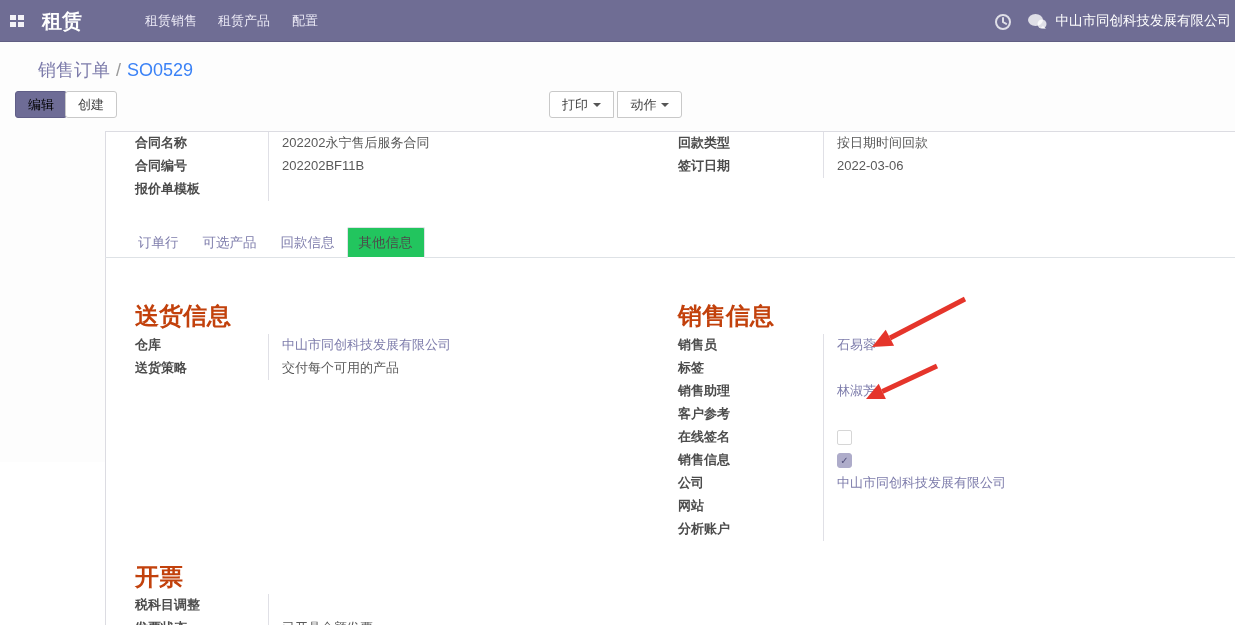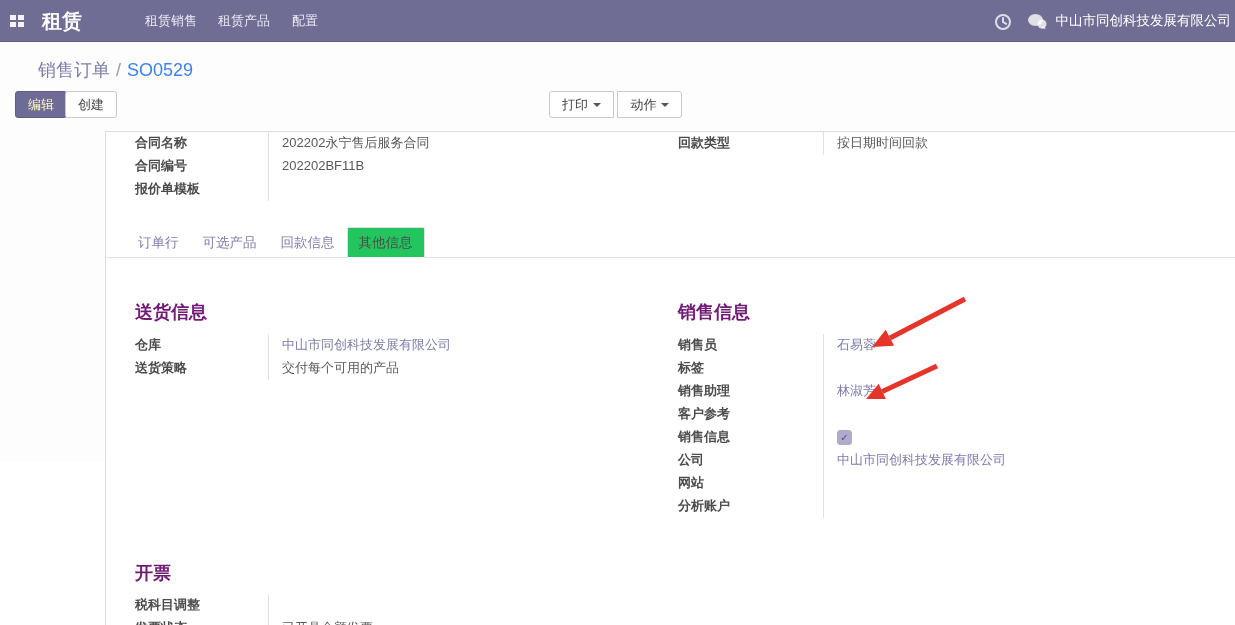--- a/index.html
+++ b/index.html
@@ -20,21 +20,21 @@
   .ico-clock { left:994px; } .ico-chat { left:1027px; }
   .nav-company { position:absolute; right:4px; top:0; line-height:42px; font-size:13.5px; color:#fff; cursor:pointer; }
 
   
   .breadcrumb { position:absolute; left:38px; top:58px; font-size:18px; }
   .breadcrumb .parent { color:#7d7cab; cursor:pointer; }
   .breadcrumb .sep { color:#999; padding:0 6px; }
   .breadcrumb .current { color:#3b82f6; }
   .btn { display:inline-block; font-size:13px; line-height:17px; padding:4px 12px;
     border:1px solid #c9c9c9; border-radius:3px; background:#fff; color:#444; cursor:pointer; }
-  .btn.primary { background:#6e6c96; border-color:#605e87; color:#fef9c3; }
+  .btn.primary { background:#6e6c96; border-color:#605e87; color:#000000; }
   .btn-edit { position:absolute; left:15px; top:91px; }
   .btn-create { position:absolute; left:65px; top:91px; }
   .btn-group { position:absolute; left:549px; top:91px; white-space:nowrap; }
   .btn-group .btn { border-radius:0; margin-left:-1px; }
   .btn-group .btn:first-child { border-radius:3px 0 0 3px; margin-left:0; }
   .btn-group .btn:last-child { border-radius:0 3px 3px 0; }
   .caret { display:inline-block; width:0; height:0; margin-left:5px; vertical-align:2px;
     border-left:4px solid transparent; border-right:4px solid transparent; border-top:4px solid #555; }
 
   
@@ -58,21 +58,21 @@
 
   
   .tabbar { position:absolute; left:105px; top:227px; right:0; height:31px;
     border-bottom:1px solid #dee2e6; padding-left:21px; white-space:nowrap; }
   .tab { display:inline-block; font-size:13.5px; padding:6px 11px 6px; line-height:18px;
     color:#7d7cab; cursor:pointer; border:1px solid transparent; margin-bottom:-1px; }
   .tab.active { color:#4c4c4c; background:#22c55e; border-color:#dee2e6;
     border-bottom-color:#fff; border-radius:2px 2px 0 0; height:31px; }
 
   
-  .sec-h { position:absolute; font-size:18px; font-weight:bold; color:#701a75; }
+  .sec-h { position:absolute; font-size:24px; font-weight:bold; color:#c2410c; }
   .h-delivery { left:135px; top:300px; }
   .h-sales { left:678px; top:300px; }
   .h-invoicing { left:135px; top:561px; }
 
   
   .cb { display:inline-block; width:15px; height:15px; margin-top:2px;
     border:1px solid #d6d6d6; border-radius:2px; background:#fff; cursor:pointer;
     font-size:10px; line-height:14px; text-align:center; color:transparent; }
   .cb.checked { background:#aeacca; border-color:#aeacca; border-radius:3px; color:#504e79; font-weight:bold; }
 
@@ -134,20 +134,24 @@
       <div class="flabel">报价单模板</div>
       <div class="fval"></div>
     </div>
   </div>
 
   <div class="fgroup g-right grp-contract-r">
     <div class="frow">
       <div class="flabel">回款类型</div>
       <div class="fval">按日期时间回款</div>
     </div>
+    <div class="frow">
+      <div class="flabel">签订日期</div>
+      <div class="fval">2022-03-06</div>
+    </div>
   </div>
 
   <div class="tabbar">
     <span class="tab">订单行</span><span class="tab">可选产品</span><span class="tab">回款信息</span><span class="tab active">其他信息</span>
   </div>
 
   <div class="sec-h h-delivery">送货信息</div>
   <div class="fgroup g-left grp-delivery">
     <div class="frow">
       <div class="flabel">仓库</div>
@@ -169,20 +173,24 @@
       <div class="flabel">标签</div>
       <div class="fval"></div>
     </div>
     <div class="frow">
       <div class="flabel">销售助理</div>
       <div class="fval link">林淑芳</div>
     </div>
     <div class="frow">
       <div class="flabel">客户参考</div>
       <div class="fval"></div>
+    </div>
+    <div class="frow">
+      <div class="flabel">在线签名</div>
+      <div class="fval"><span class="cb">✓</span></div>
     </div>
     <div class="frow">
       <div class="flabel">销售信息</div>
       <div class="fval"><span class="cb checked">✓</span></div>
     </div>
     <div class="frow">
       <div class="flabel">公司</div>
       <div class="fval link">中山市同创科技发展有限公司</div>
     </div>
     <div class="frow">

